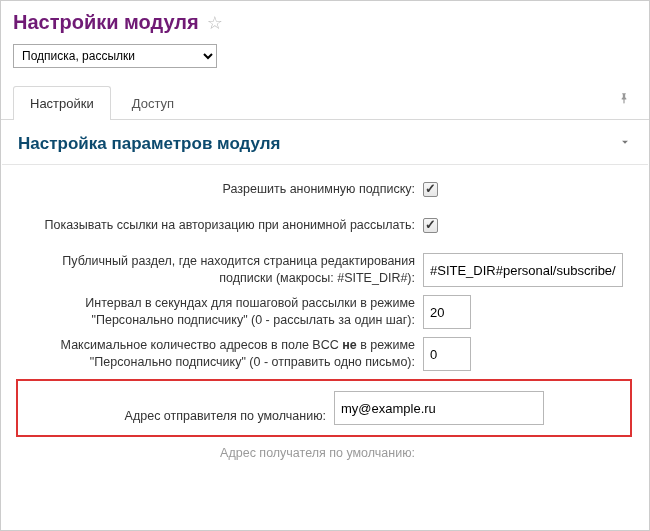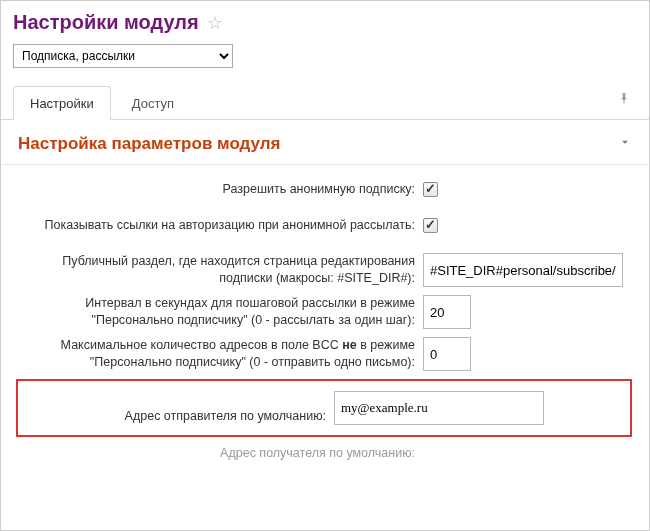--- a/index.html
+++ b/index.html
@@ -27,21 +27,21 @@
     margin-left: 8px;
     color: #bbb;
     font-size: 18px;
     cursor: pointer;
     line-height: 1;
   }
   .module-select-row {
     padding: 4px 12px 14px 12px;
   }
   select.module-select {
-    width: 220px;
+    width: 204px;
     height: 24px;
     font-size: 12px;
     border: 1px solid #aaa;
     background: #fff;
     padding: 2px 4px;
   }
   .tabs-row {
     display: flex;
     align-items: flex-end;
     padding: 0 12px;
@@ -83,21 +83,21 @@
   .section-header {
     display: flex;
     align-items: center;
     justify-content: space-between;
     padding: 14px 16px 10px 16px;
     border-bottom: 1px solid #e5e5e5;
   }
   .section-title {
     font-size: 17px;
     font-weight: bold;
-    color: #c2410c;
+    color: #0c4a6e;
   }
   .collapse-caret {
     color: #777;
     font-size: 16px;
     cursor: pointer;
   }
   .form-area {
     padding: 16px 16px 8px 16px;
   }
   .form-row {
@@ -117,21 +117,21 @@
   .form-control { flex: 1; }
   input[type="text"].txt {
     border: 1px solid #b7b7b7;
     padding: 4px 6px;
     font-size: 13px;
     height: 34px;
     background: #fff;
   }
   .w-long { width: 200px; }
   .w-short { width: 48px; }
-  .w-med { width: 210px; font-family: Liberation Serif, serif; }
+  .w-med { width: 210px; }
   .chk {
     appearance: none;
     width: 15px;
     height: 15px;
     border: 1px solid #8a8a8a;
     border-radius: 2px;
     background: linear-gradient(#f7f7f7,#e6e6e6);
     cursor: pointer;
     position: relative;
     display: inline-block;

